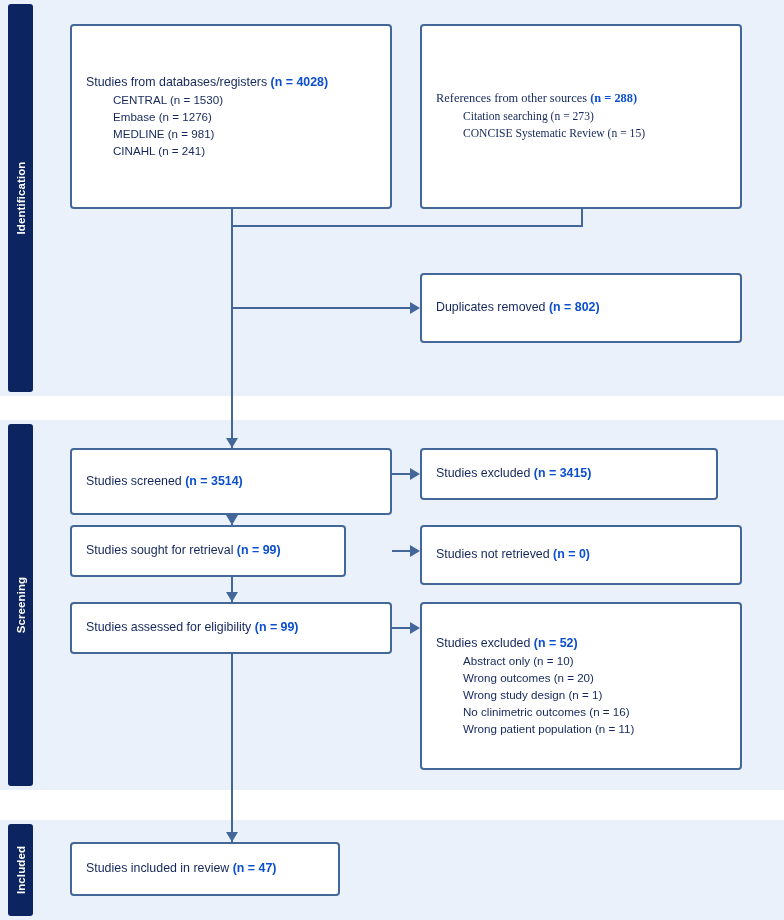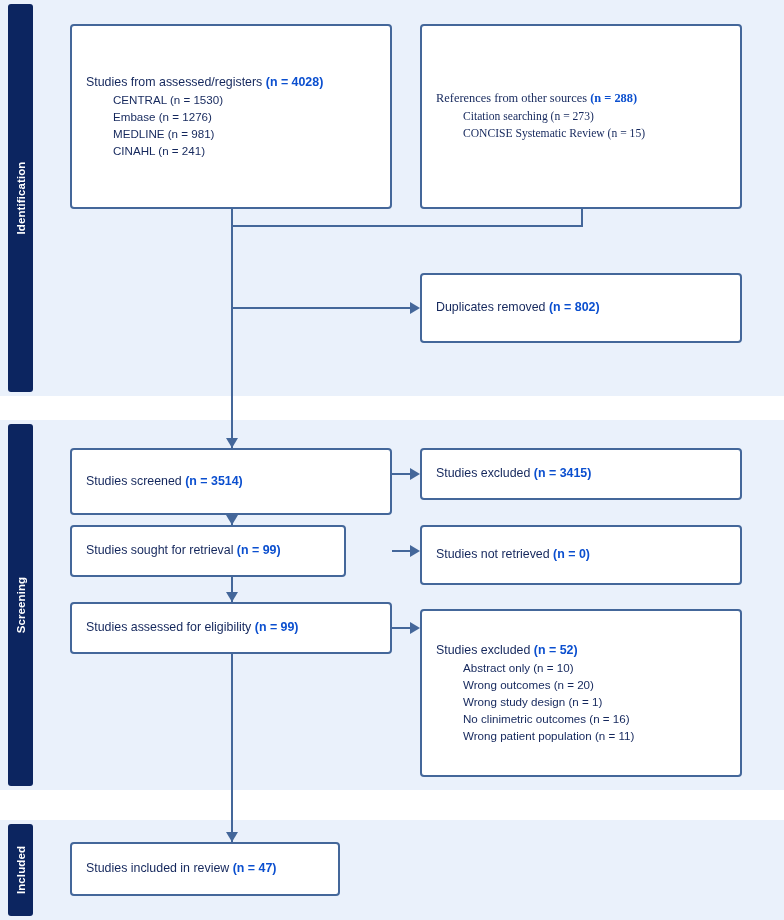--- a/index.html
+++ b/index.html
@@ -83,25 +83,25 @@
     color: #14275c;
     line-height: 1.45;
     white-space: nowrap;
   }
 
   
   #b-databases   { left: 70px;  top: 24px;  width: 322px; height: 185px; }
   #b-other       { left: 420px; top: 24px;  width: 322px; height: 185px; font-family: Liberation Serif, serif; }
   #b-duplicates  { left: 420px; top: 273px; width: 322px; height: 70px;  }
   #b-screened    { left: 70px;  top: 448px; width: 322px; height: 67px;  }
-  #b-excluded1   { left: 420px; top: 448px; width: 322px; height: 52px;  }
+  #b-excluded1   { left: 420px; top: 448px; width: 298px; height: 52px;  }
   #b-sought      { left: 70px;  top: 525px; width: 276px; height: 52px;  }
   #b-notretr     { left: 420px; top: 525px; width: 322px; height: 60px;  }
   #b-assessed    { left: 70px;  top: 602px; width: 322px; height: 52px;  }
-  #b-excluded2   { left: 420px; top: 602px; width: 322px; height: 168px; margin-top: 7px; }
+  #b-excluded2   { left: 420px; top: 602px; width: 322px; height: 168px; }
   #b-included    { left: 70px;  top: 842px; width: 270px; height: 54px;  }
 
   
   .conn {
     position: absolute;
     background: #44679a;
   }
   .v { width: 2px; }
   .h { height: 2px; }
 
@@ -182,21 +182,21 @@
   <div class="arrow arrow-down" id="a-sought"></div>
   <div class="arrow arrow-down" id="a-assessed"></div>
   <div class="arrow arrow-down" id="a-included"></div>
   <div class="arrow arrow-right" id="a-dup"></div>
   <div class="arrow arrow-right" id="a-x1"></div>
   <div class="arrow arrow-right" id="a-x2"></div>
   <div class="arrow arrow-right" id="a-x3"></div>
 
   <div class="box" id="b-databases">
     <div class="box-title">
-      <span>Studies from assessed/registers</span>
+      <span>Studies from databases/registers</span>
       <span class="n">(n = 4028)</span>
     </div>
     <ul class="sublist">
       <li>CENTRAL (n = 1530)</li>
       <li>Embase (n = 1276)</li>
       <li>MEDLINE (n = 981)</li>
       <li>CINAHL (n = 241)</li>
     </ul>
   </div>
 

